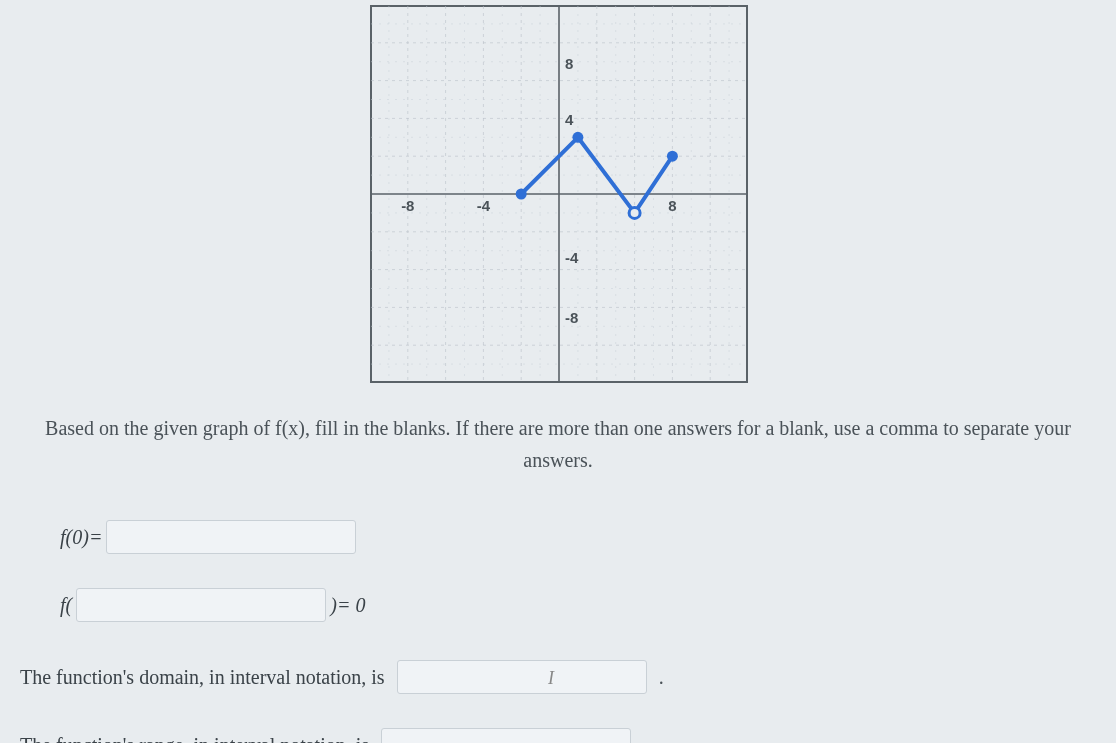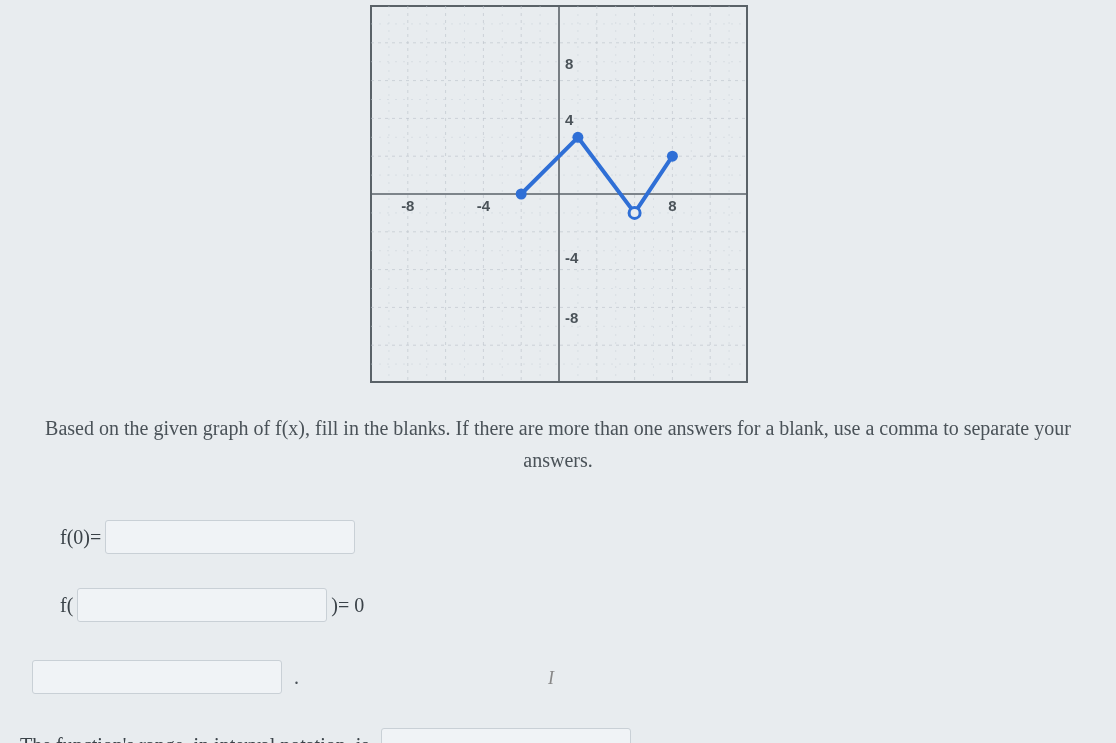--- a/index.html
+++ b/index.html
@@ -32,21 +32,21 @@
       display: flex;
       align-items: center;
       font-size: 20px;
       color: #3a4248;
       margin-top: 28px;
     }
     .blank-row.r1 { position: absolute; left: 60px; top: 492px; }
     .blank-row.r2 { position: absolute; left: 60px; top: 560px; }
     .blank-row.r3 { position: absolute; left: 20px; top: 632px; }
     .blank-row.r4 { position: absolute; left: 20px; top: 700px; }
-    .math-f { font-family: 'Times New Roman', serif; }
+    .math-f { font-style: italic; font-family: 'Times New Roman', serif; }
     .input-box {
       display: inline-block;
       height: 34px;
       border: 1px solid #c9d0d6;
       background: #f0f3f6;
       border-radius: 3px;
       margin: 0 4px;
       min-width: 140px;
       padding: 4px 8px;
       font-size: 18px;
@@ -152,20 +152,21 @@
   <input class="input-box" value="" style="">
 </div>
 
 <div class="blank-row r2">
   <span class="math-f">f(</span>
   <input class="input-box" value="" style="">
   <span class="math-f">)= 0</span>
 </div>
 
 <div class="blank-row r3">
+  <span>The function's domain, in interval notation, is</span>
   <input class="input-box wide" style="margin-left: 12px;" value="">
   <span class="period">.</span>
 </div>
 
 <div class="blank-row r4">
   <span>The function's range, in interval notation, is</span>
   <input class="input-box wide" style="margin-left: 12px;" value="">
   <span class="period">.</span>
 </div>
 

